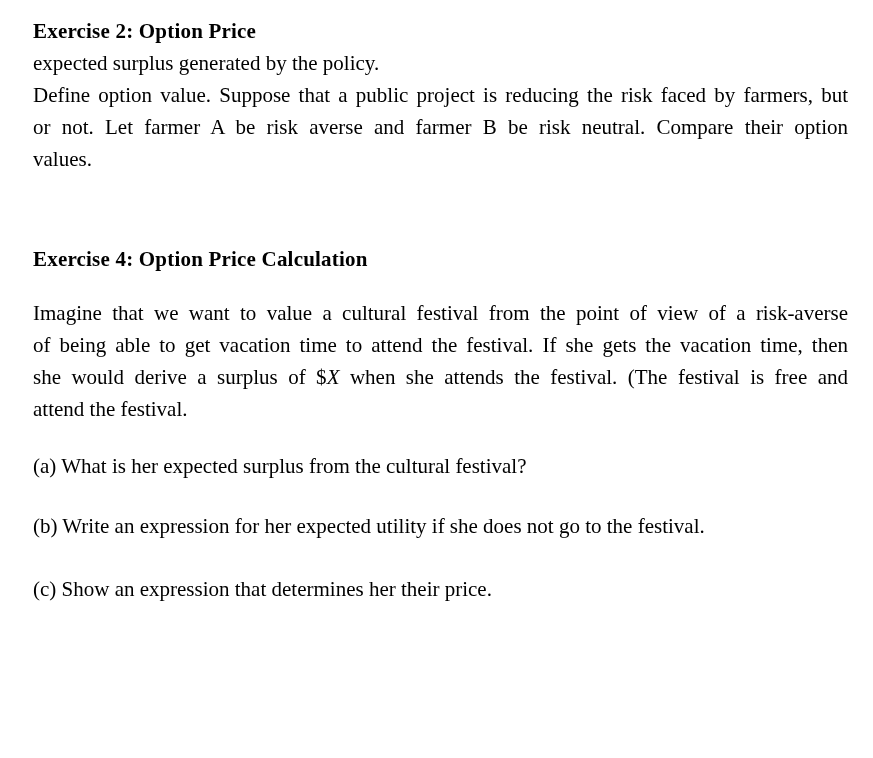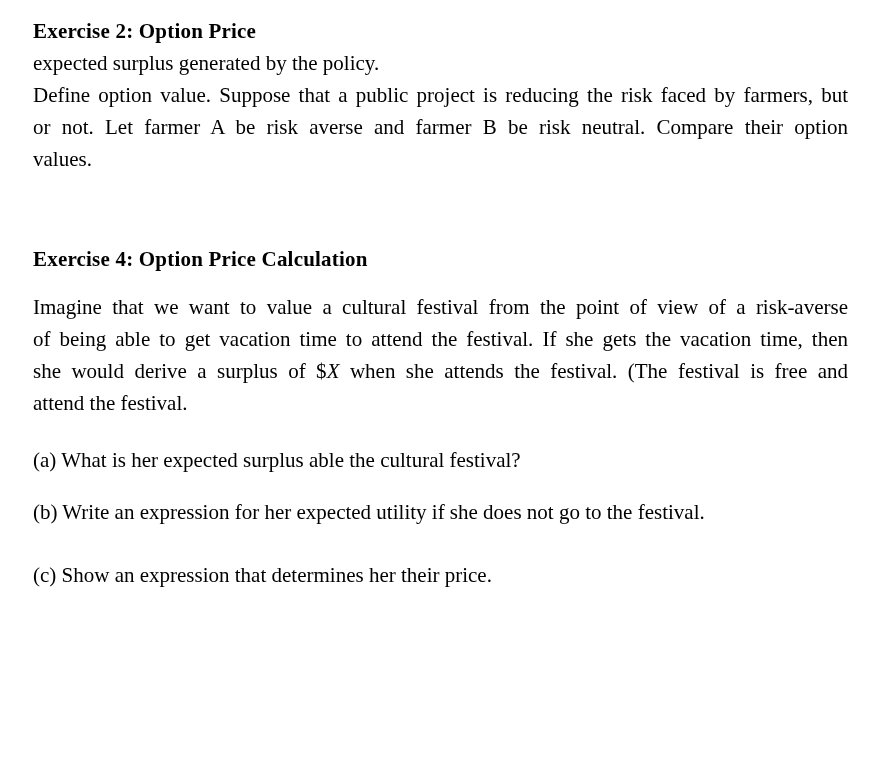--- a/index.html
+++ b/index.html
@@ -48,22 +48,22 @@
     <div class="heading">Exercise 2: Option Price</div>
     <div class="paragraph">
       <div class="para-line last-line">expected surplus generated by the policy.</div>
     </div>
     <div class="paragraph">
       <div class="para-line">Define option value. Suppose that a public project is reducing the risk faced by farmers, but</div>
       <div class="para-line">or not.  Let farmer A be risk averse and farmer B be risk neutral.  Compare their option</div>
       <div class="para-line last-line">values.</div>
     </div>
     <div class="heading" style="margin-top: 68px;">Exercise 4: Option Price Calculation</div>
-    <div class="paragraph" style="margin-top: 16px;">
+    <div class="paragraph" style="margin-top: 22px;">
       <div class="para-line">Imagine that we want to value a cultural festival from the point of view of a risk-averse</div>
       <div class="para-line">of being able to get vacation time to attend the festival. If she gets the vacation time, then</div>
       <div class="para-line">she would derive a surplus of $<i>X</i> when she attends the festival.  (The festival is free and</div>
       <div class="para-line last-line">attend the festival.</div>
     </div>
-    <div class="item" style="margin-top: 25px;">(a) What is her expected surplus able the cultural festival?</div>
-    <div class="item" style="margin-top: 20px;">(b) Write an expression for her expected utility if she does not go to the festival.</div>
+    <div class="item" style="margin-top: 25px;">(a) What is her expected surplus from the cultural festival?</div>
+    <div class="item" style="margin-top: 28px;">(b) Write an expression for her expected utility if she does not go to the festival.</div>
     <div class="item" style="margin-top: 31px;">(c) Show an expression that determines her their price.</div>
   </div>
 
 </body></html>

